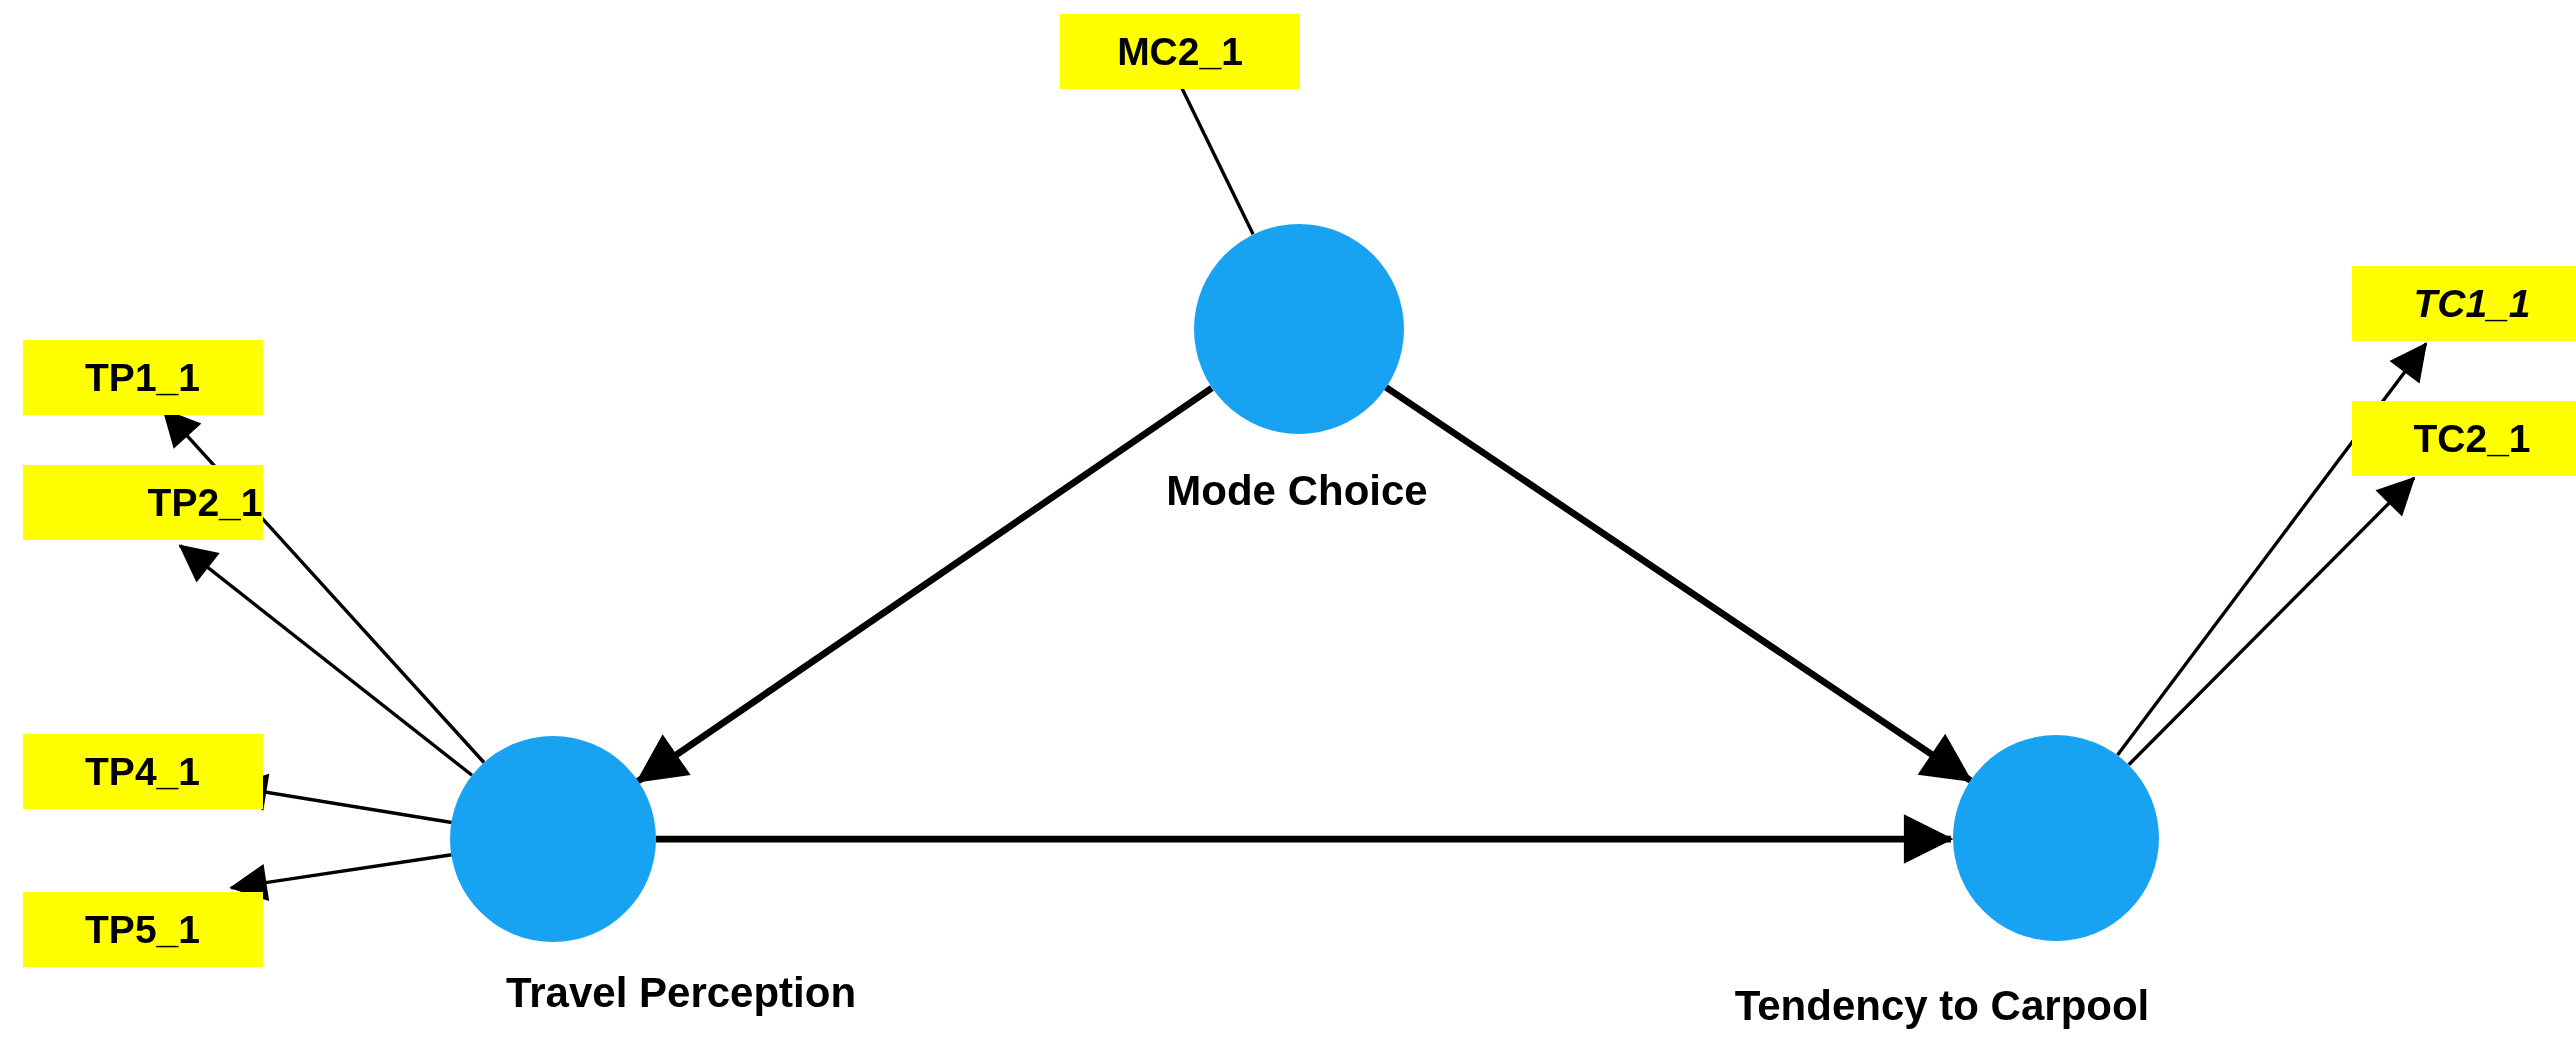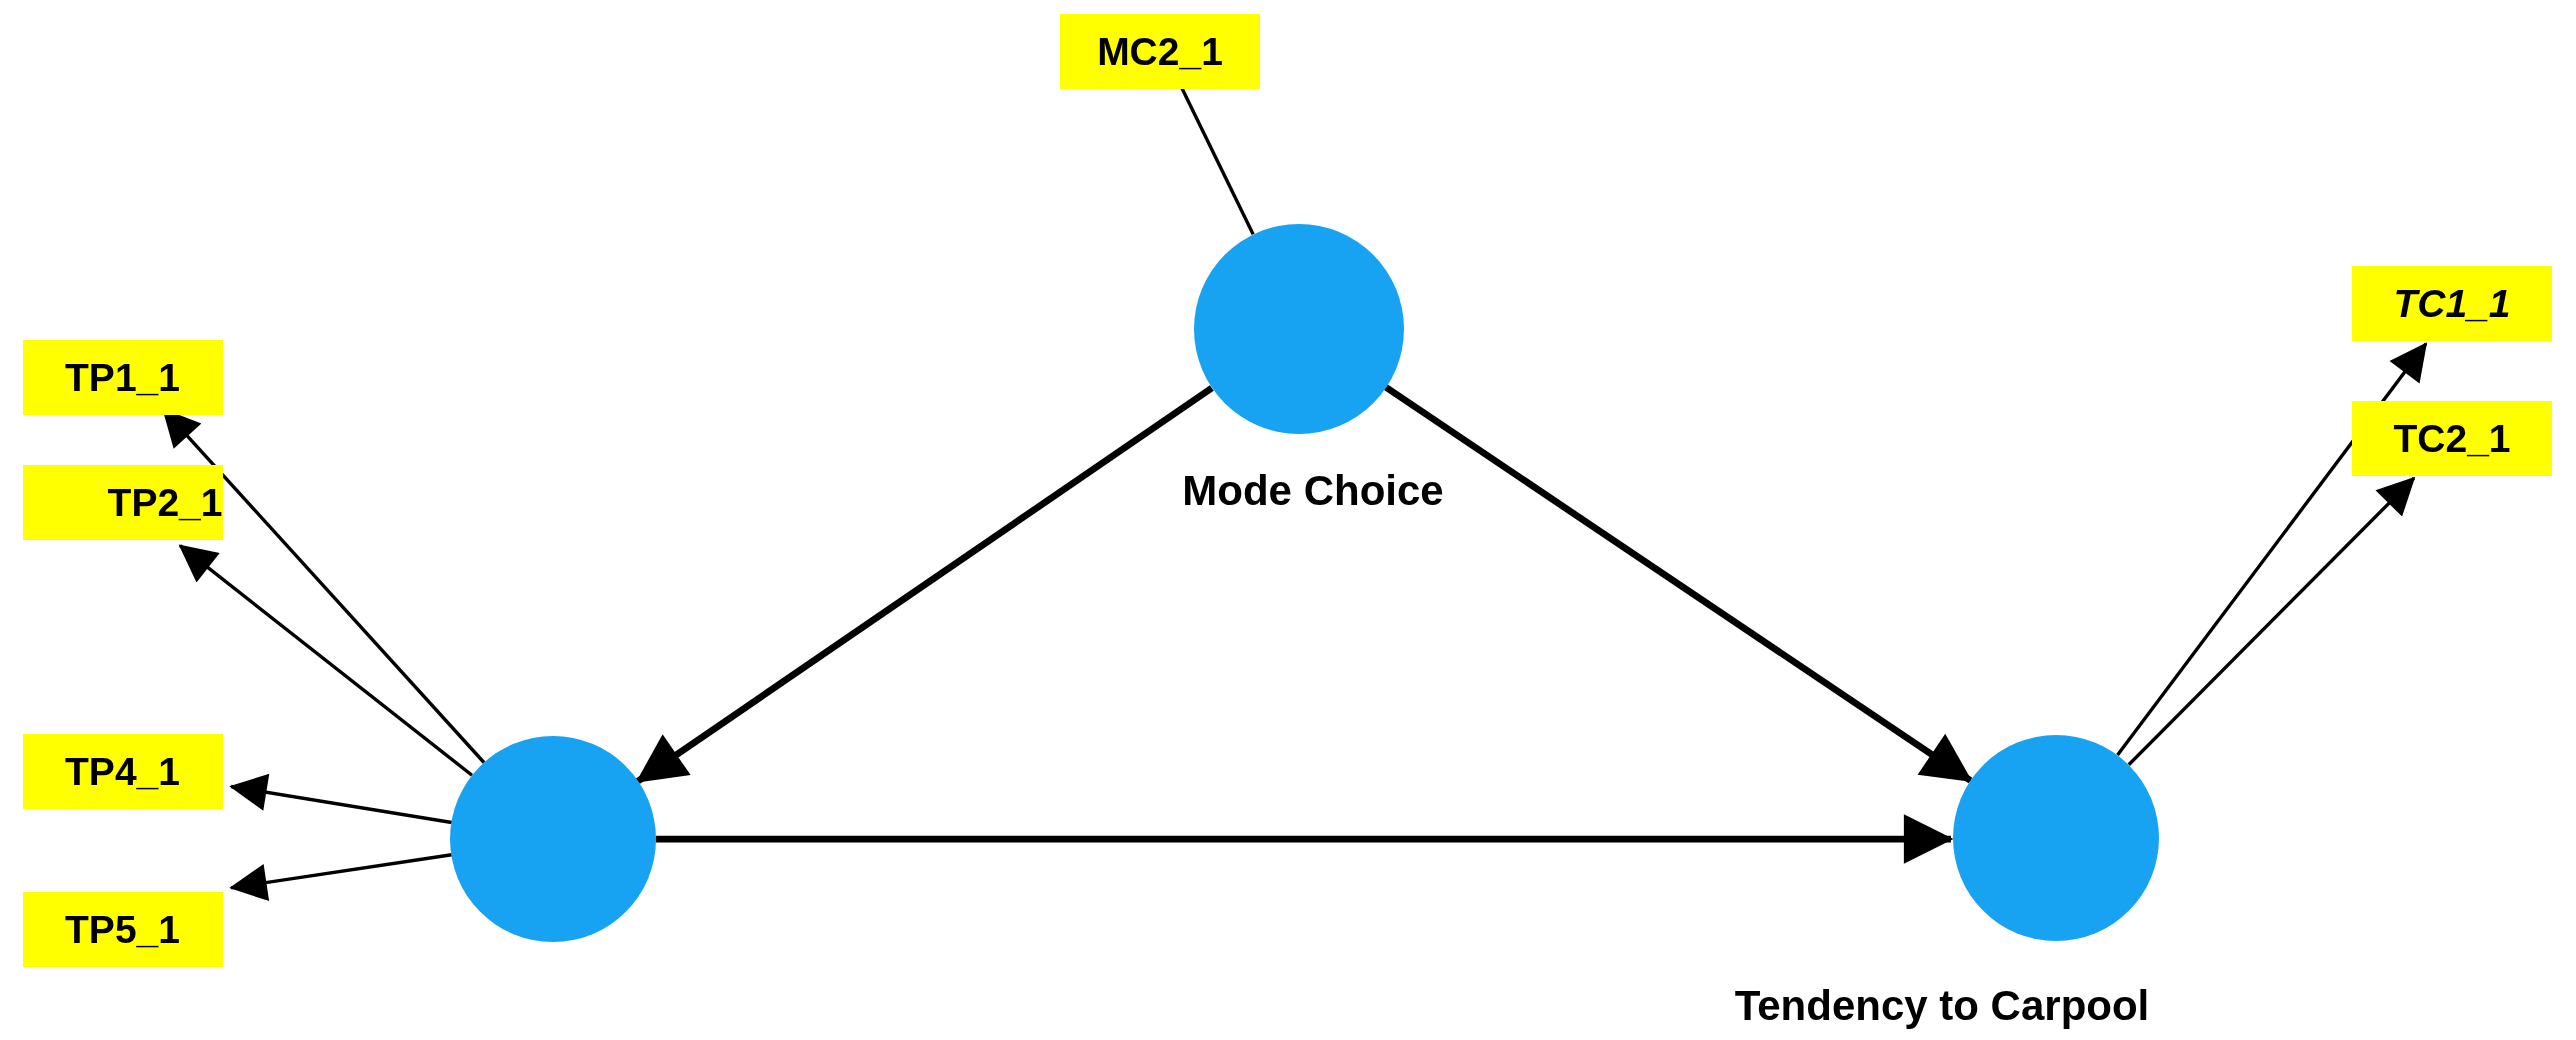--- a/index.html
+++ b/index.html
@@ -36,21 +36,21 @@
     position: absolute;
     border-radius: 50%;
     background: var(--latent-fill);
     z-index: 2;
   }
   .latent.mc { left: 1194px; top: 224px; width: 210px; height: 210px; }
   .latent.tp { left: 450px;  top: 736px; width: 206px; height: 206px; }
   .latent.tc { left: 1953px; top: 735px; width: 206px; height: 206px; }
   .indicator {
     position: absolute;
-    width: 200px;
+    width: 240px;
     height: 75px;
     background: var(--indicator-fill);
     display: flex;
     align-items: center;
     justify-content: center;
     font-size: 39px;
     font-weight: bold;
     color: var(--text-color);
     z-index: 2;
     line-height: 1;
@@ -65,21 +65,21 @@
   .latent-label {
     position: absolute;
     transform: translate(-50%, -50%);
     font-size: 42px;
     font-weight: bold;
     color: var(--text-color);
     white-space: nowrap;
     z-index: 3;
     line-height: 1;
   }
-  .latent-label.mc { left: 1297px; top: 491px; margin-left: 16px;  }
+  .latent-label.mc { left: 1297px; top: 491px;  }
   .latent-label.tp { left: 681px;  top: 993px; }
   .latent-label.tc { left: 1942px; top: 995px; margin-top: 11px; }
 </style>
 </head>
 <body>
 
 <div class="stage">
 
   <svg class="edges" viewBox="0 0 3433 1387" xmlns="http://www.w3.org/2000/svg" aria-hidden="true">
     <defs>
@@ -104,20 +104,21 @@
     <line class="edge-bold" x1="1615" y1="517" x2="850" y2="1041" marker-end="url(#ah-bold)"></line>
     <line class="edge-bold" x1="1847" y1="516" x2="2626" y2="1040" marker-end="url(#ah-bold)"></line>
     <line class="edge-bold" x1="874" y1="1118" x2="2600" y2="1118" marker-end="url(#ah-bold)"></line>
   </svg>
 
   <div class="latent mc"></div>
   <div class="latent tp"></div>
   <div class="latent tc"></div>
 
   <div class="latent-label mc">Mode Choice</div>
+  <div class="latent-label tp">Travel Perception</div>
   <div class="latent-label tc">Tendency to Carpool</div>
 
   <div class="indicator mc2">
     <span>MC2_1</span>
   </div>
   <div class="indicator tp1">
     <span>TP1_1</span>
   </div>
   <div class="indicator tp2">
     <span>TP2_1</span>

